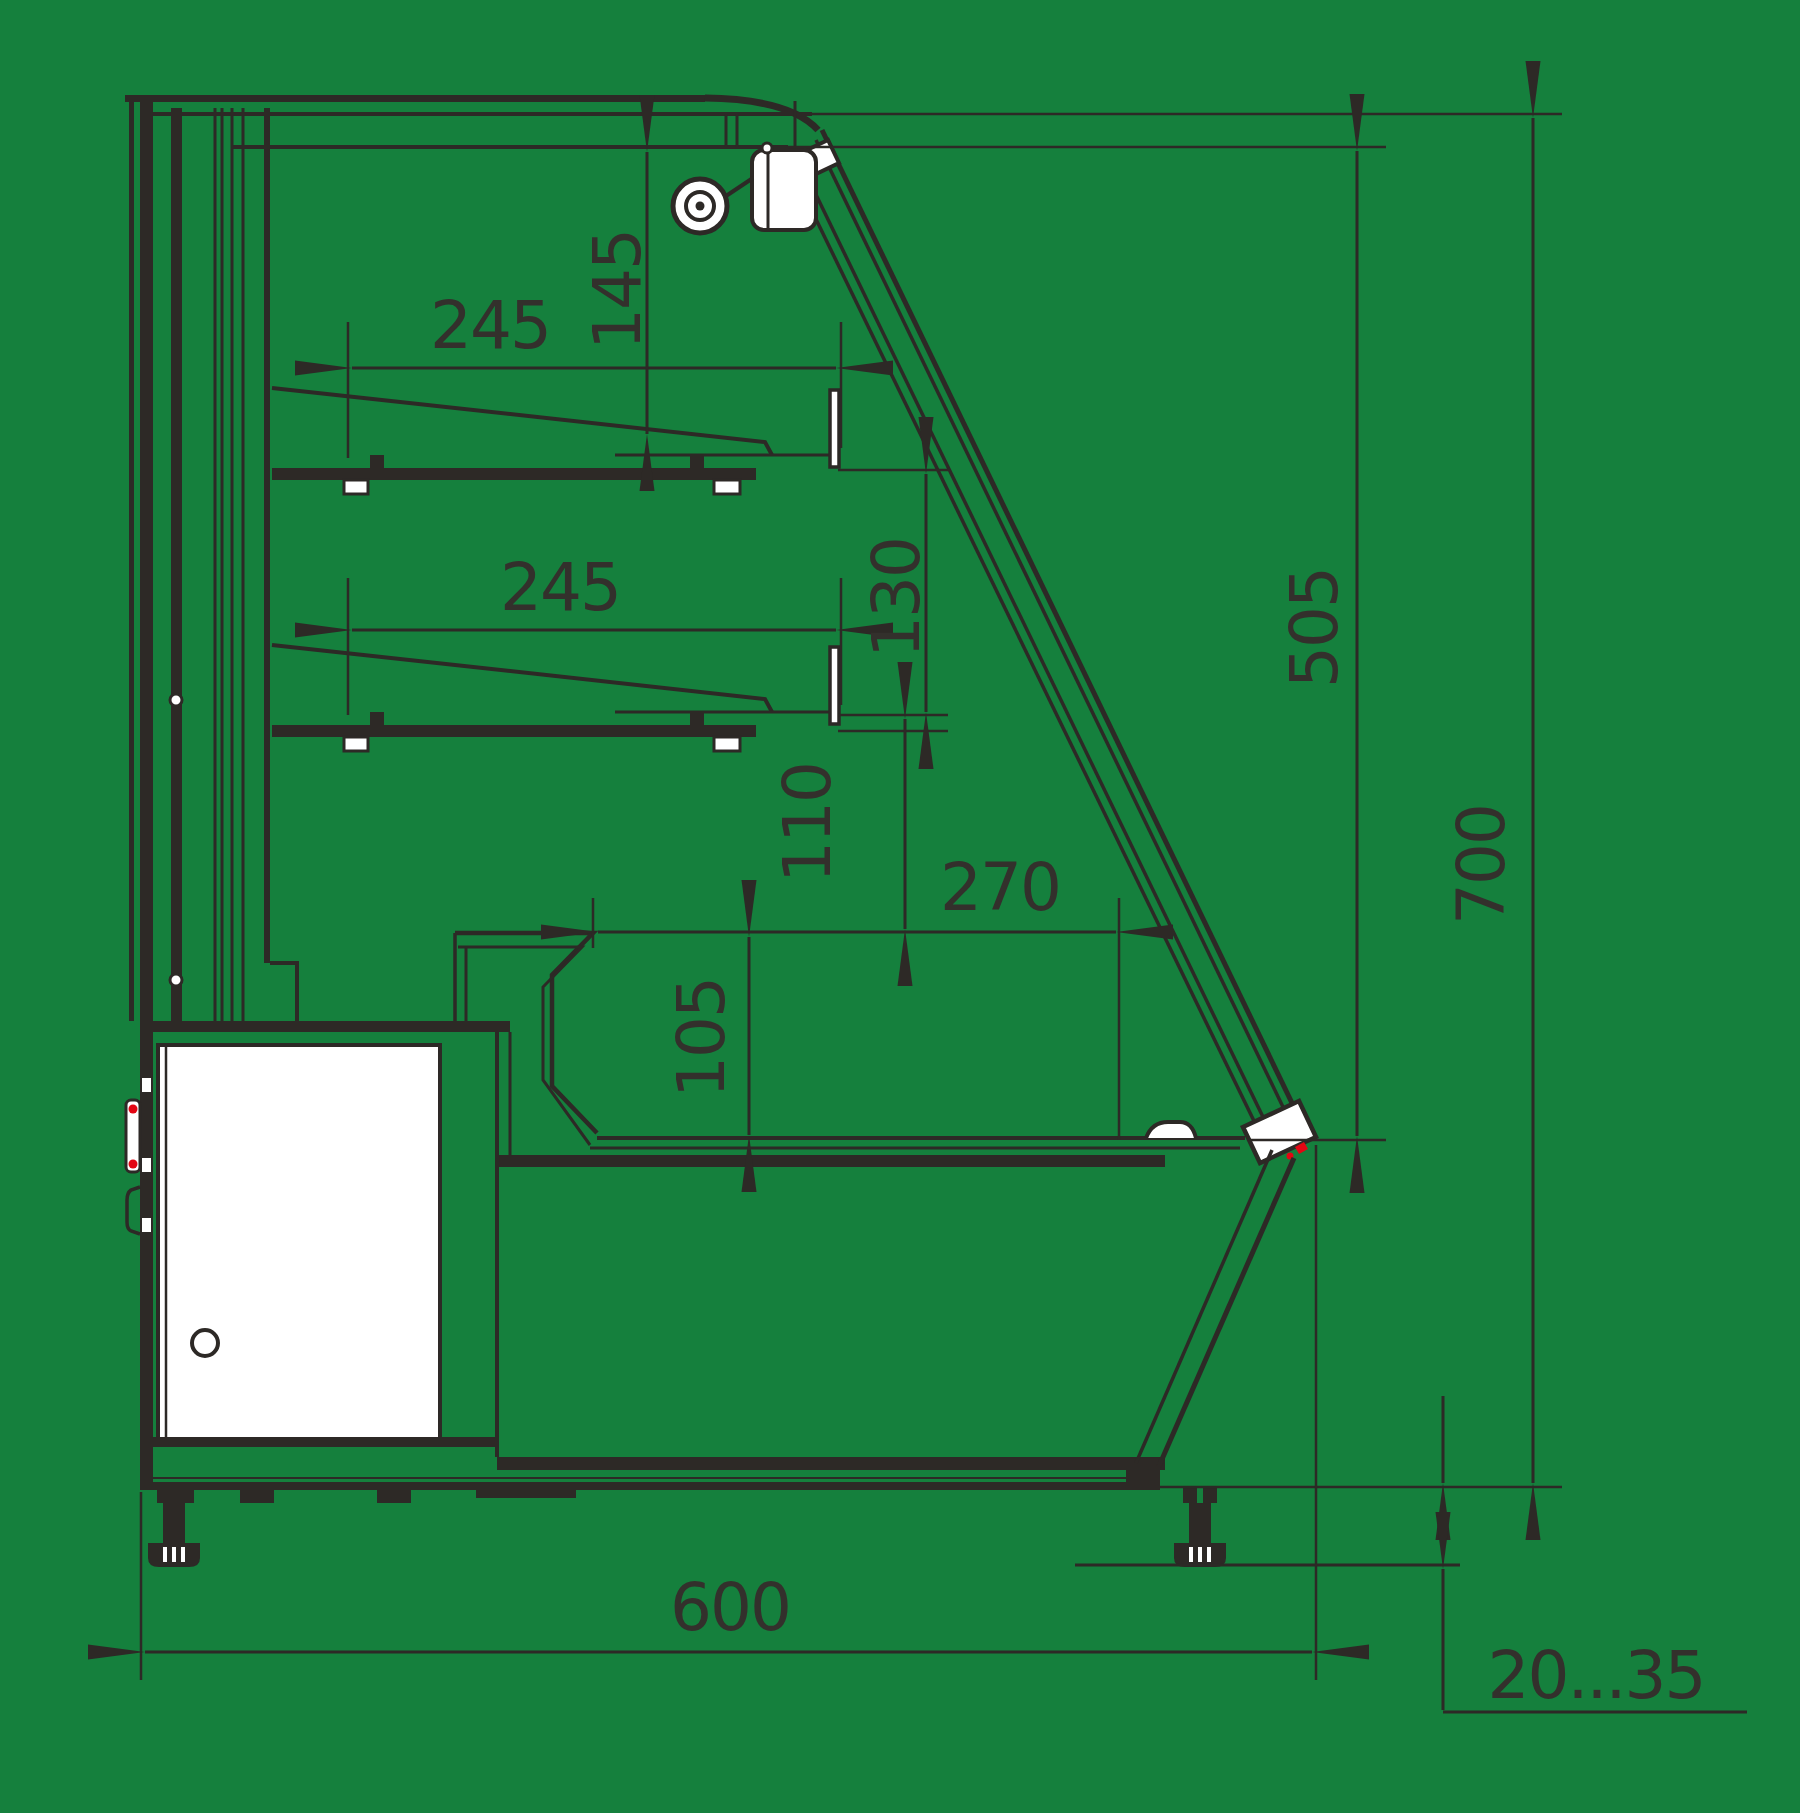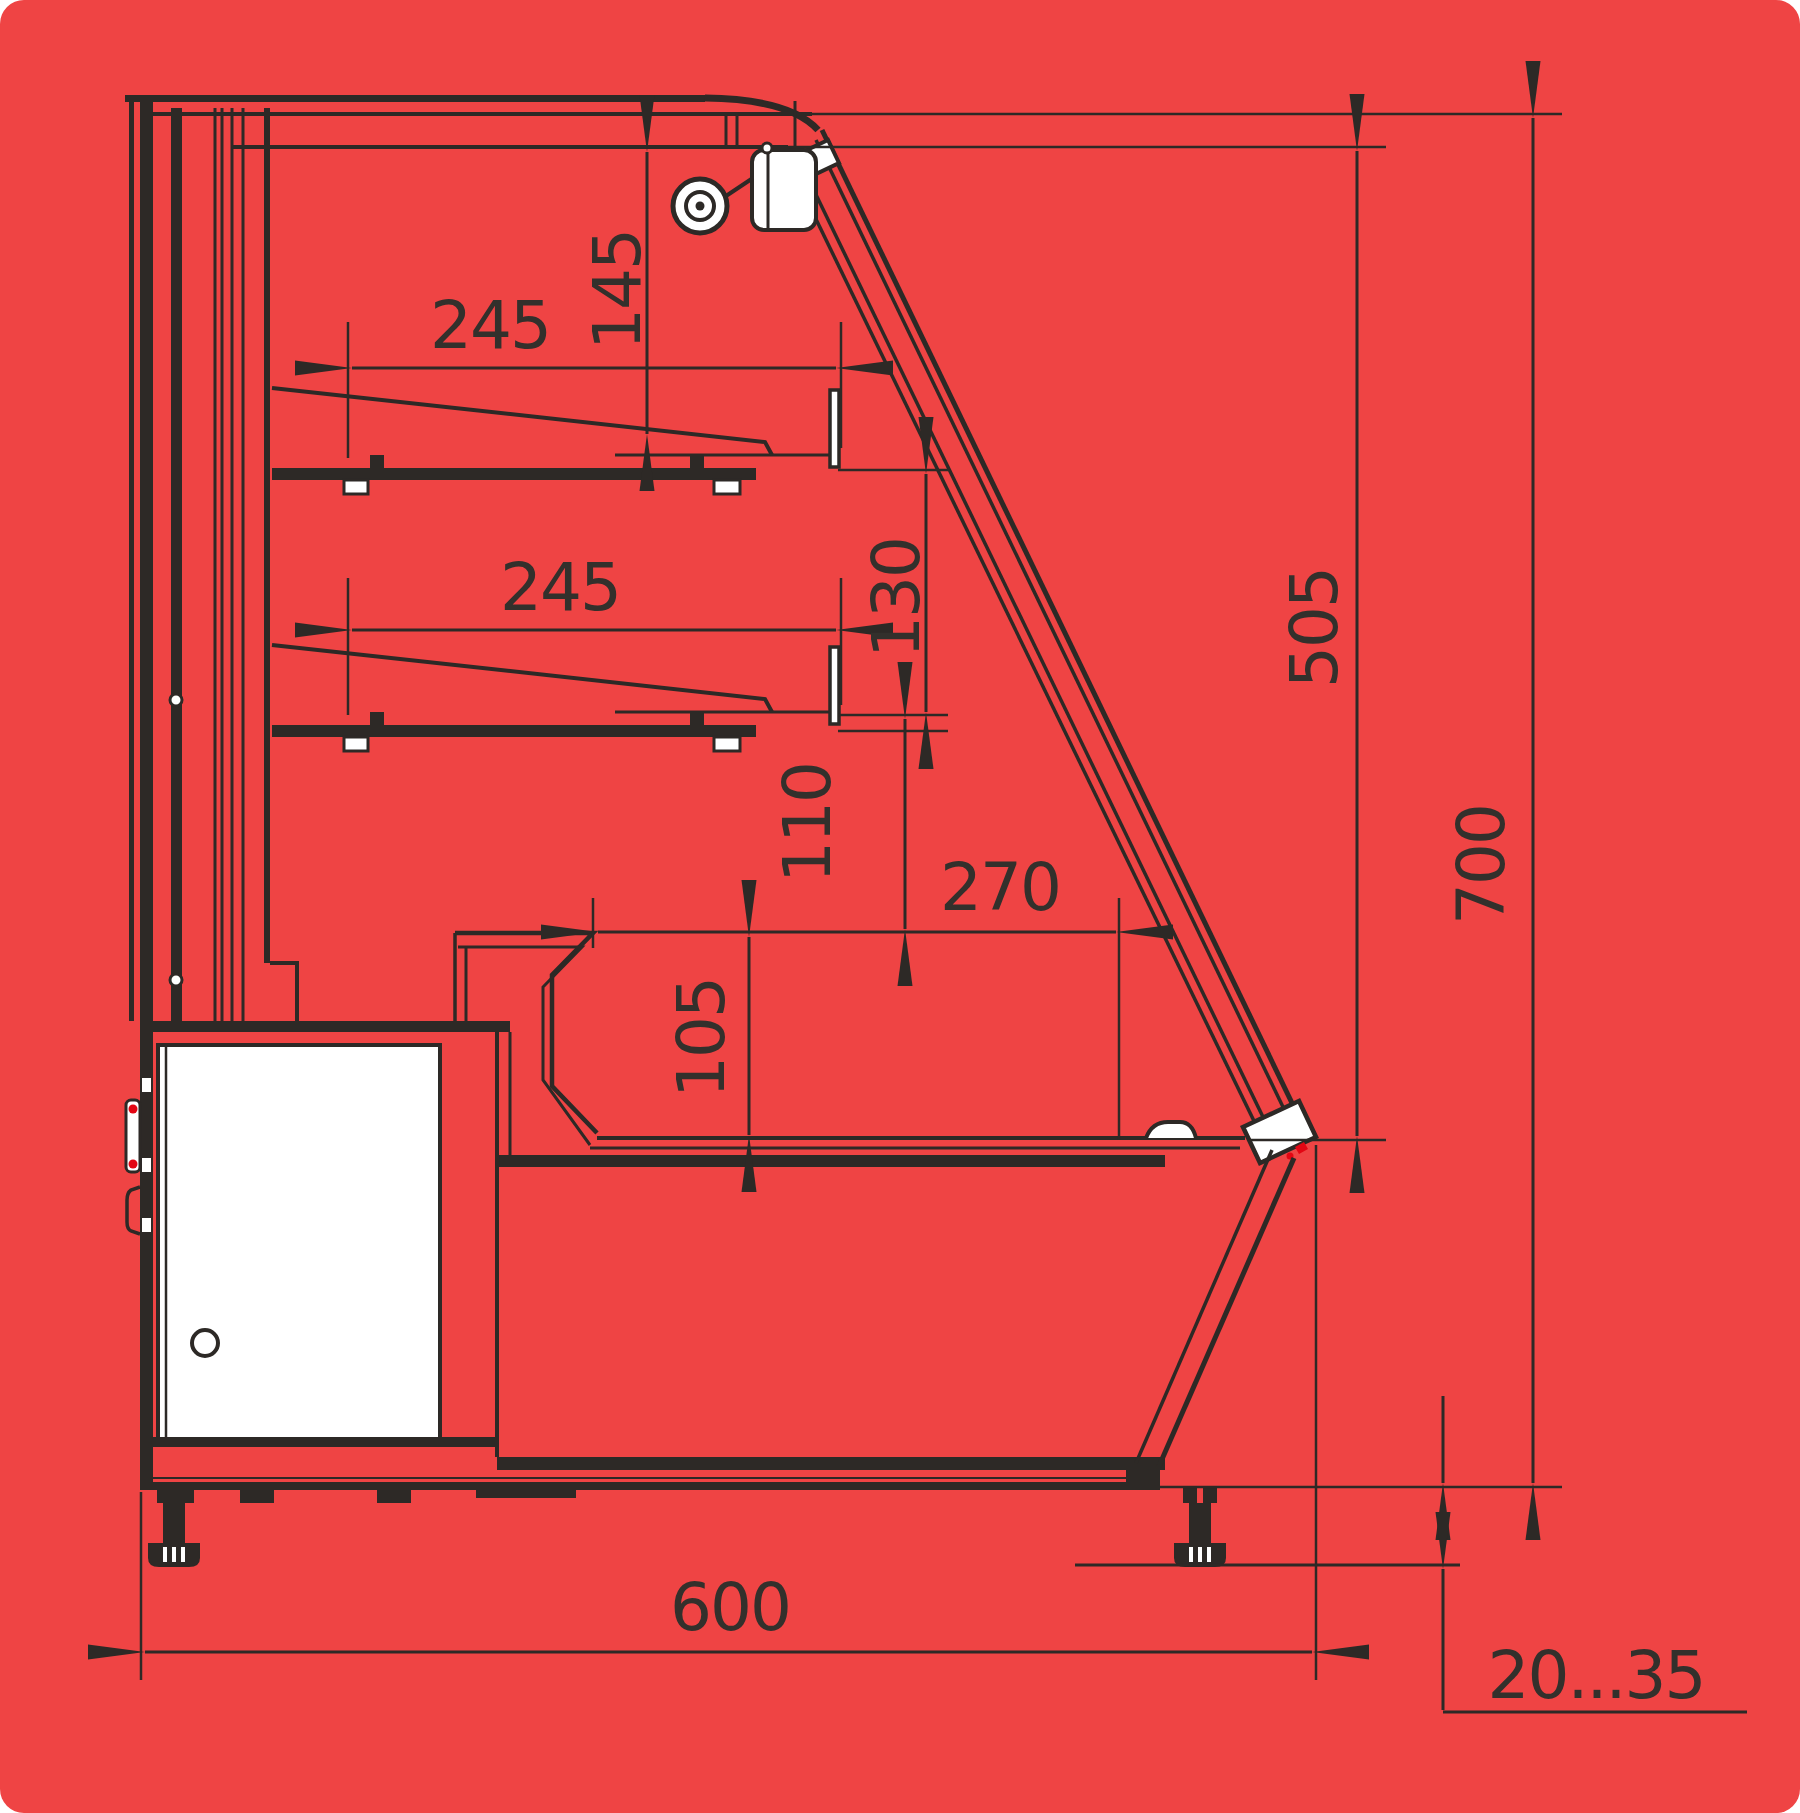--- a/index.html
+++ b/index.html
@@ -1,16 +1,16 @@
 <!DOCTYPE html>
 <html><head>
 <meta charset="utf-8">
 <style>
   html,body{margin:0;padding:0;background:#ffffff;}
-  .sheet{width:1800px;height:1813px;background:#ef4444;position:relative;overflow:hidden;border-radius:24px;}
+  .sheet{width:1800px;height:1813px;background:#15803d;position:relative;overflow:hidden;}
   svg{display:block;}
   text{font-family:"DejaVu Sans","Liberation Sans",sans-serif;font-size:66px;fill:#33302c;letter-spacing:-2px;}
   .dim-label{font-weight:400;}
 </style>
 </head>
 <body>
 
 <div class="sheet">
 <svg width="1800" height="1813" viewBox="0 0 1800 1813">
   <defs>

